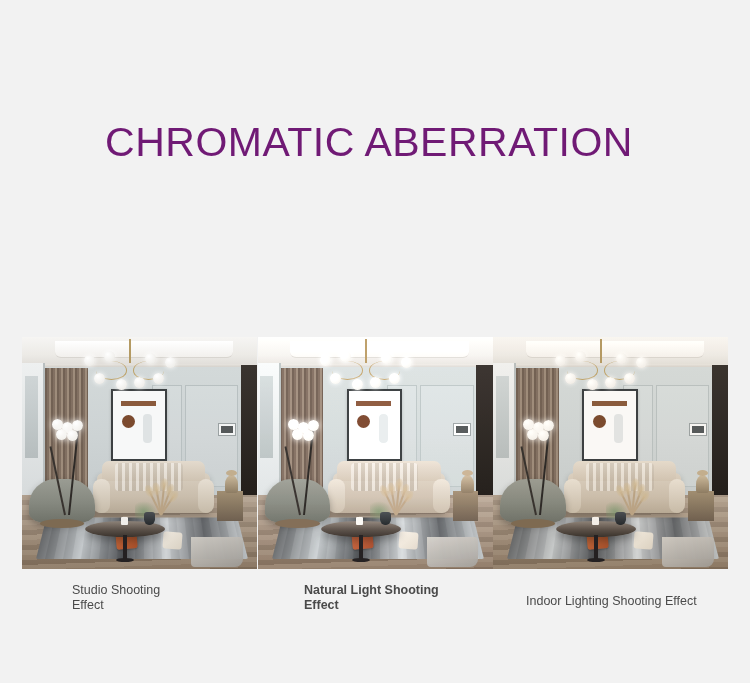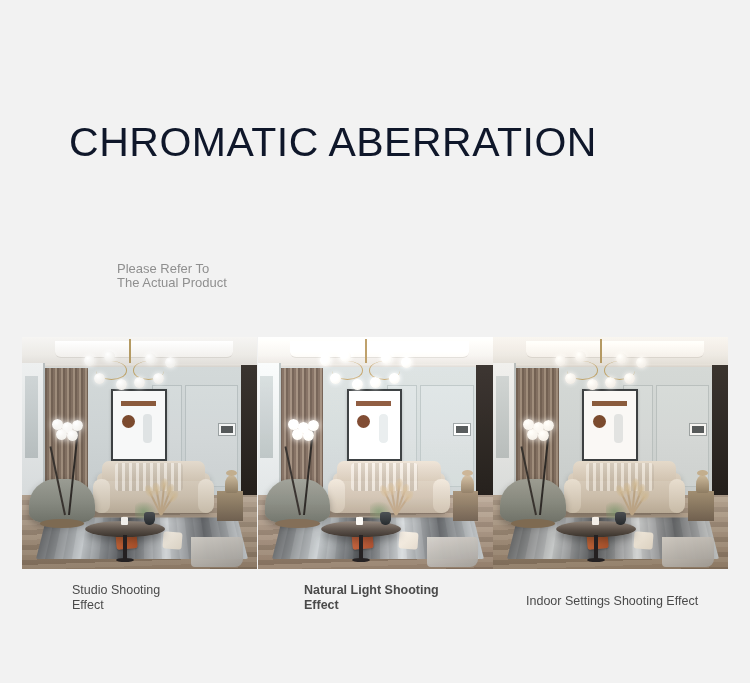--- a/index.html
+++ b/index.html
@@ -24,24 +24,25 @@
 
   
   .title {
     position: absolute;
     top: 95px;
     left: 0;
     width: 666px;
     text-align: center;
     font-size: 41px;
     letter-spacing: 0.5px;
-    color: #0f172a;
+    color: #701a75;
     font-weight: 400;
     line-height: 1;
     white-space: nowrap;
+    padding-left: 36px;
   }
 
   .subtitle {
     position: absolute;
     top: 163px;
     left: 0;
     width: 750px;
     text-align: center;
     font-size: 12px;
     font-weight: 700;
@@ -376,24 +377,20 @@
 </style>
 </head>
 <body>
 
 <div class="page">
 
   <h1 class="title">CHROMATIC ABERRATION</h1>
 
 
 
-  <div class="disclaimer-sub">
-    <span>Please Refer To</span>
-    <span>The Actual Product</span>
-  </div>
 
   <div class="gallery">
 
     <div class="shot studio">
       <div class="scene">
         <div class="ceiling">
           <div class="ceiling-inner"></div>
         </div>
         <div class="cornice"></div>
         <div class="wall"></div>
@@ -608,17 +605,17 @@
   <div class="captions">
     <div class="caption c1">
       <div>Studio Shooting</div>
       <div>Effect</div>
     </div>
     <div class="caption c2">
       <div>Natural Light Shooting</div>
       <div>Effect</div>
     </div>
     <div class="caption c3">
-      <div>Indoor Settings Shooting Effect</div>
+      <div>Indoor Lighting Shooting Effect</div>
     </div>
   </div>
 
 </div>
 
 </body></html>

